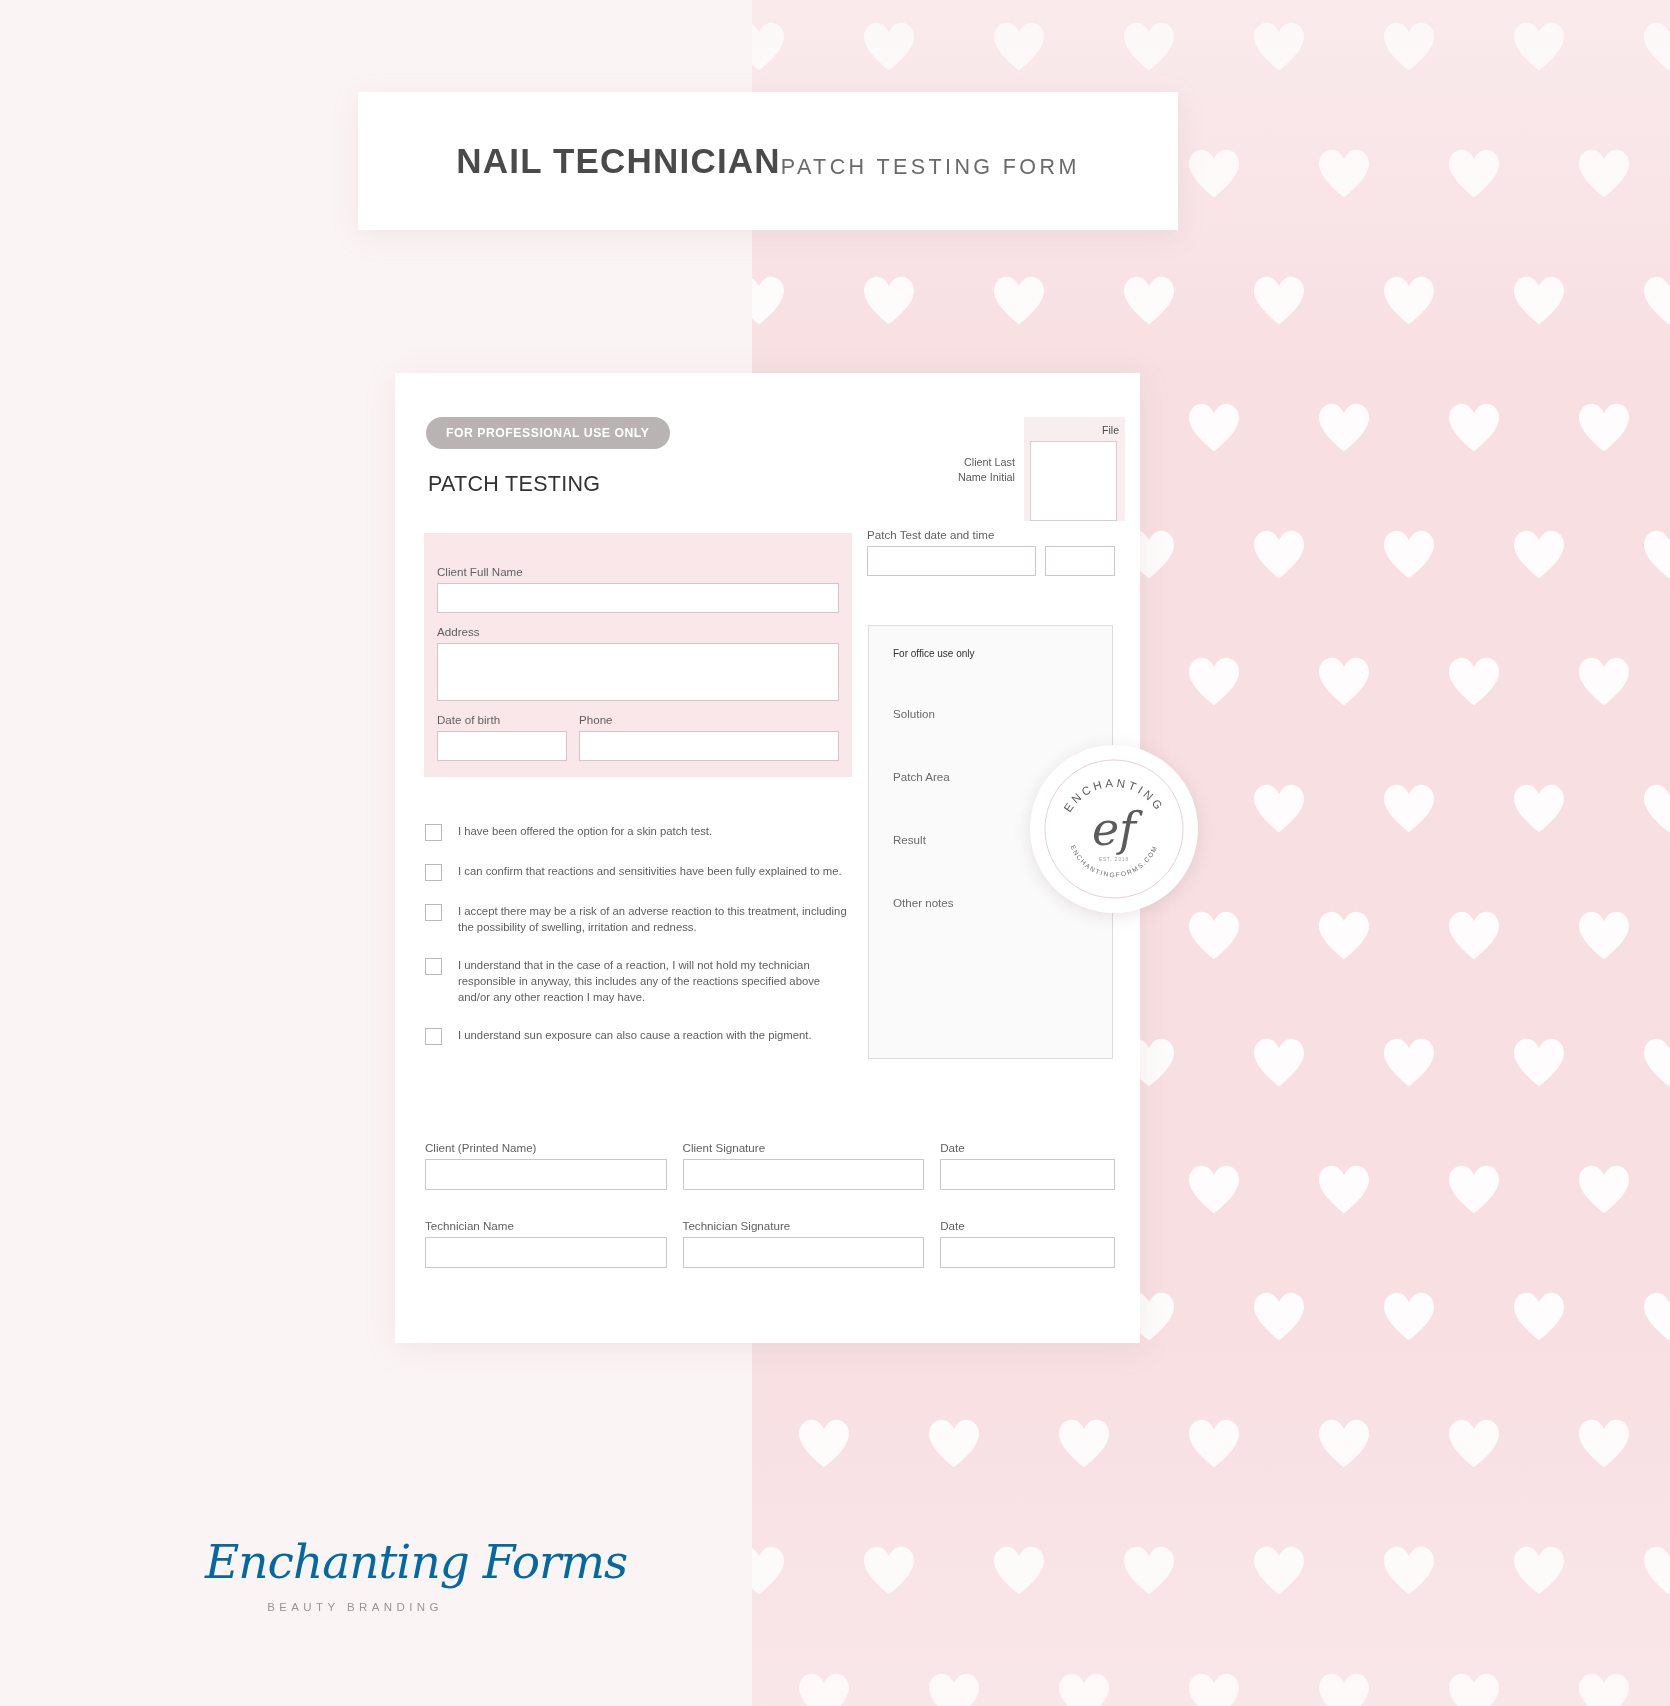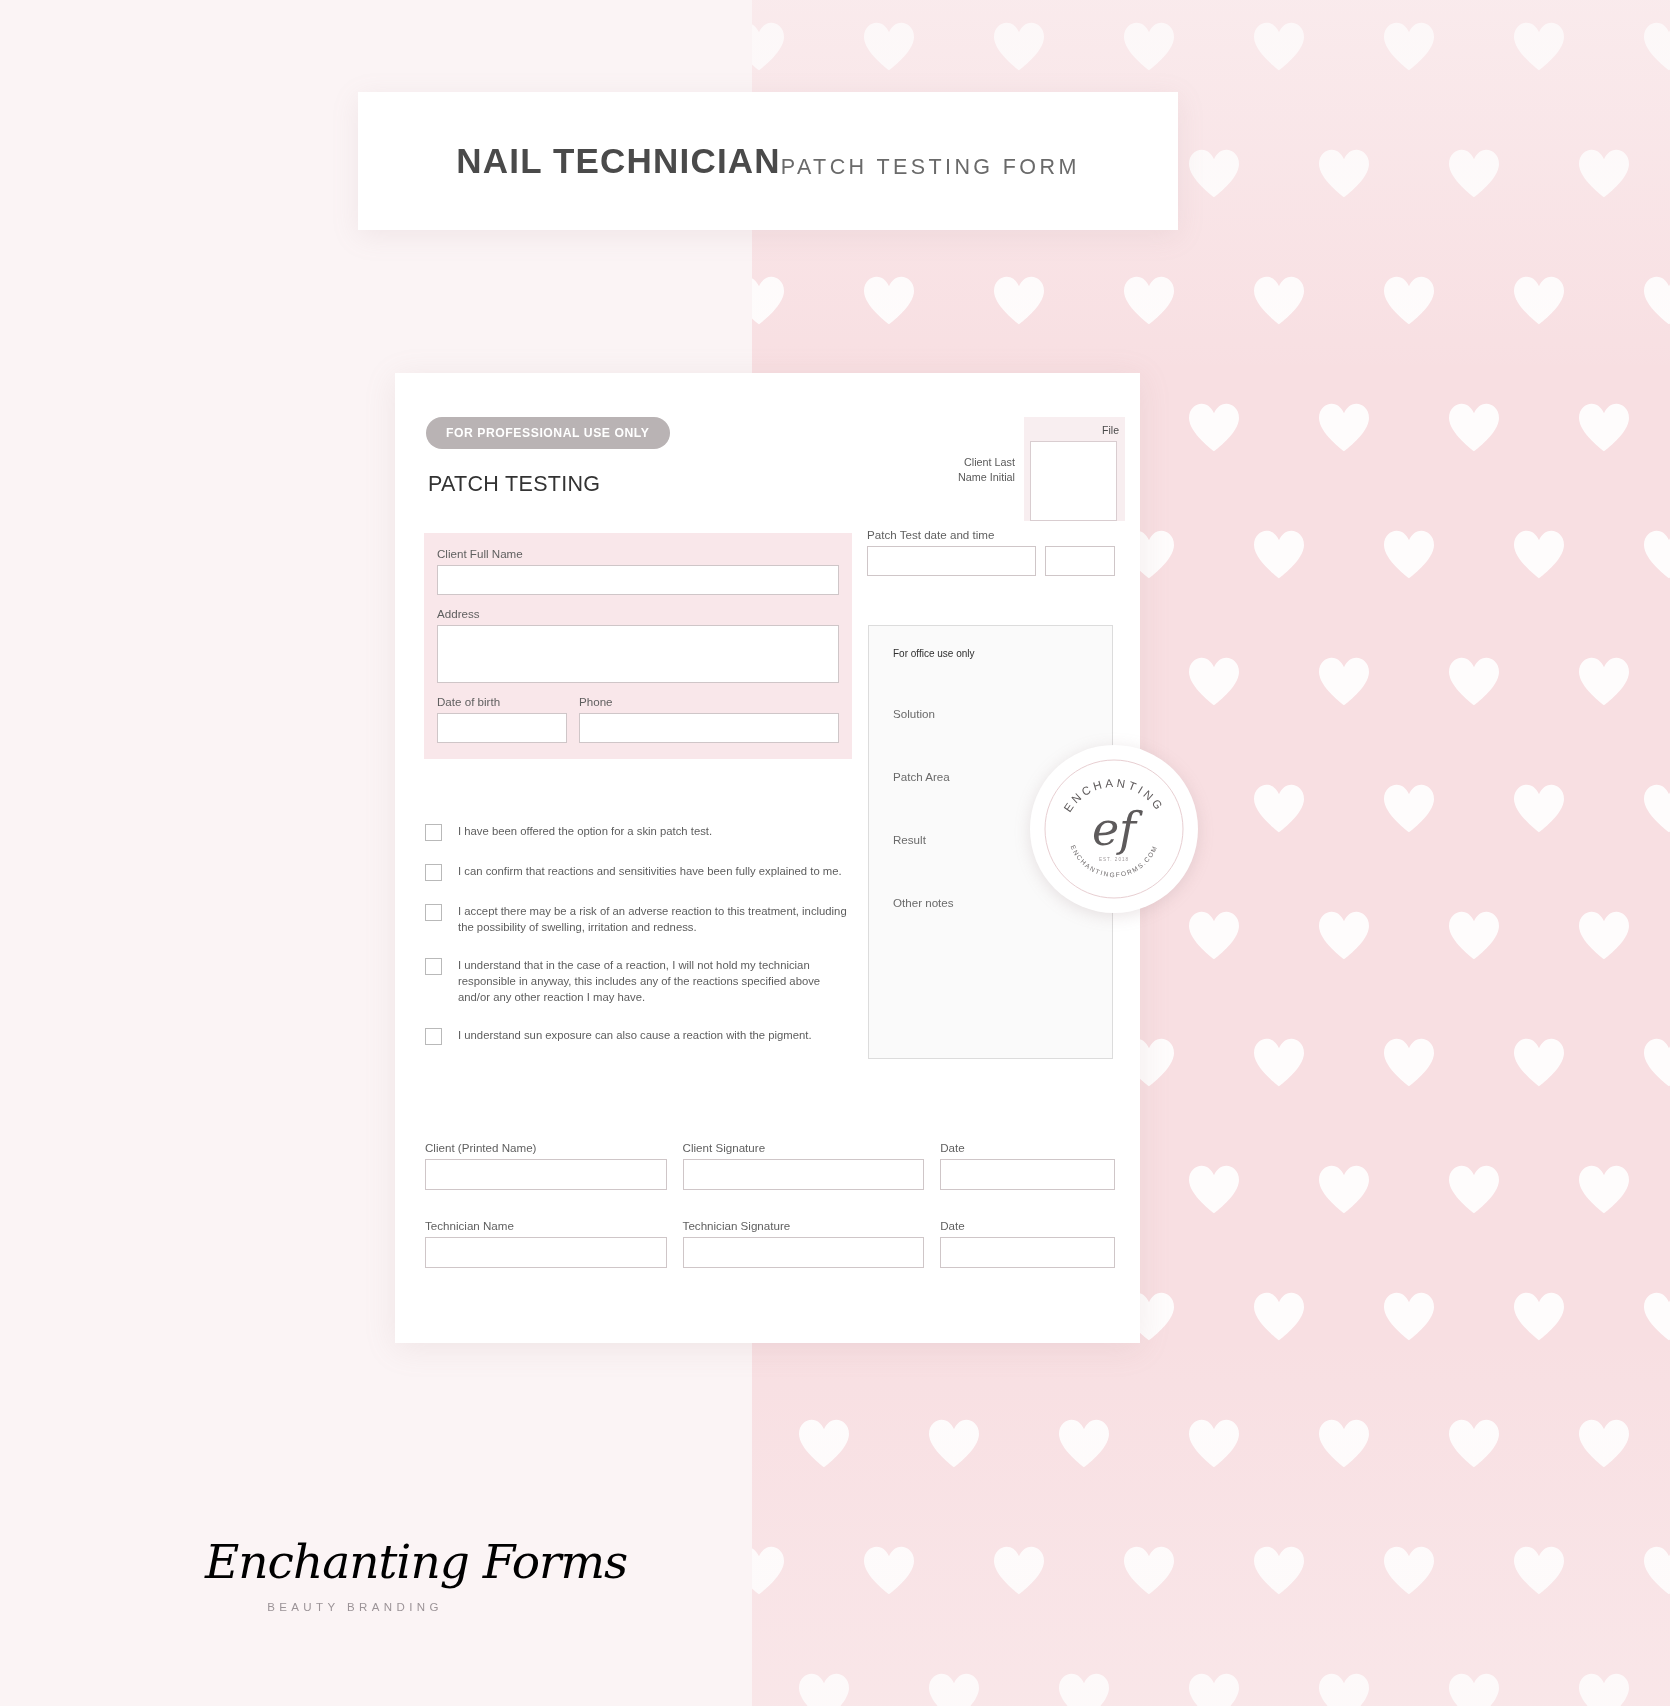--- a/index.html
+++ b/index.html
@@ -129,21 +129,21 @@
     line-height: 15px;
     color: #5a5a5a;
   }
 
   
   #client-block {
     position: absolute;
     left: 29px; top: 160px;
     width: 428px;
     background: #f9e7ea;
-    padding: 14px 13px 16px 13px;
+    padding: 32px 13px 16px 13px;
   }
   .fld-label {
     font-size: 11.6px;
     color: #5f5f5f;
     margin-bottom: 4px;
     display: block;
     line-height: 14px;
   }
   .fld-box {
     background: #ffffff;
@@ -241,21 +241,21 @@
   #footer-logo {
     position: absolute;
     left: 205px; top: 1538px;
     width: 300px;
     text-align: center;
   }
   #footer-script {
     font-family: "DejaVu Serif", serif;
     font-style: italic;
     font-size: 47px;
-    color: #000000;
+    color: #0369a1;
     letter-spacing: -1px;
     line-height: 1;
     white-space: nowrap;
   }
   #footer-sub {
     margin-top: 16px;
     font-size: 11.5px;
     letter-spacing: 4.4px;
     color: #9b9397;
   }

